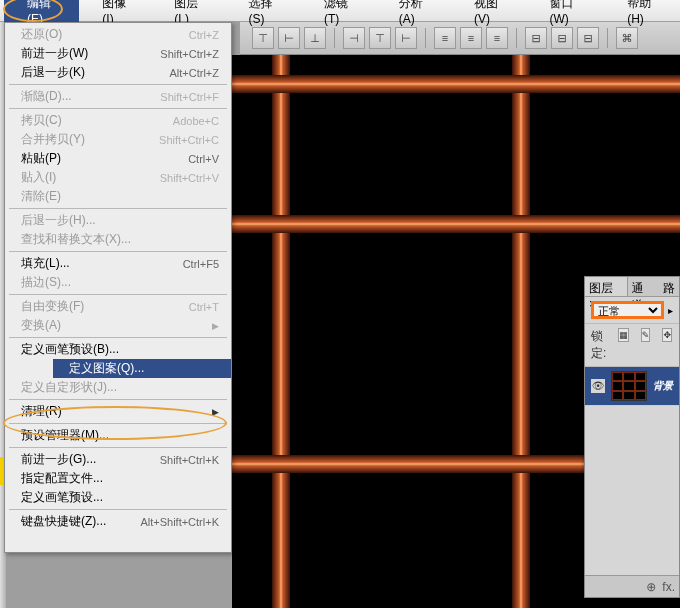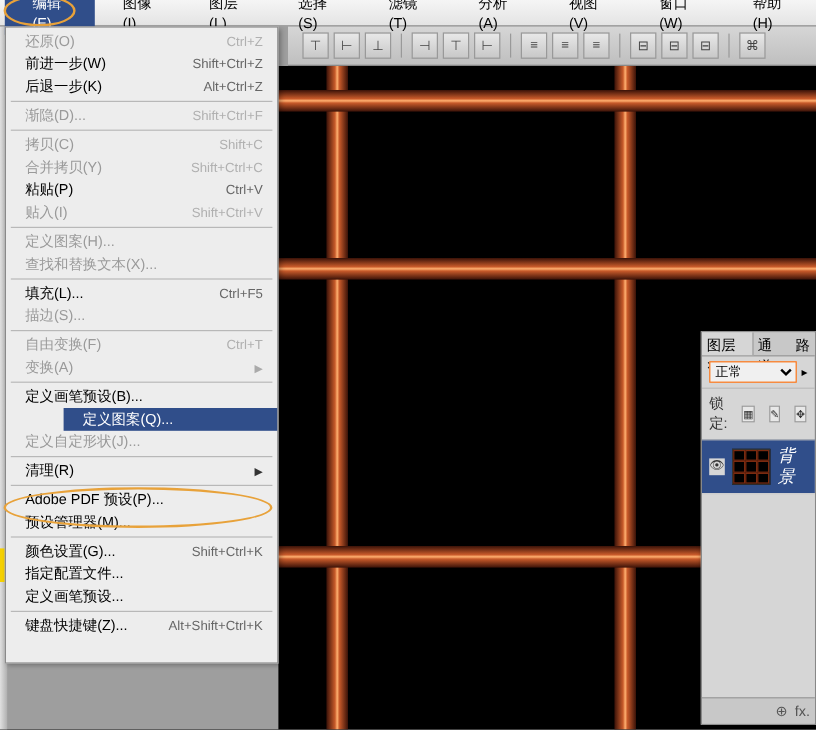--- a/index.html
+++ b/index.html
@@ -23,28 +23,28 @@
 .dropdown .ellipse2{position:absolute;left:-2px;top:383px;width:224px;height:34px;border:2px solid #e8a23a;border-radius:50%;pointer-events:none;}
 .canvas{position:absolute;left:232px;top:55px;right:0;bottom:0;background:#000;}
 .grid{position:absolute;inset:0;}
 .vbar{position:absolute;top:0;bottom:0;width:18px;background:linear-gradient(90deg,#3a1208,#c85a2a 40%,#ffb070 50%,#c85a2a 60%,#3a1208);}
 .hbar{position:absolute;left:0;right:0;height:18px;background:linear-gradient(#3a1208,#c85a2a 40%,#ffb070 50%,#c85a2a 60%,#3a1208);}
 .panel{position:absolute;right:0;top:276px;width:96px;background:#d6d6d6;border:1px solid #888;box-shadow:-1px 1px 3px rgba(0,0,0,.3);}
 .panel .tabs{display:flex;height:20px;background:#c8c8c8;border-bottom:1px solid #999;font-size:11px;}
 .panel .tabs span{padding:3px 4px;cursor:default;}
 .panel .tabs span.active{background:#d6d6d6;border-right:1px solid #999;}
 .panel .row{display:flex;align-items:center;padding:4px 6px;gap:4px;}
-.panel select{flex:1;font-size:11px;height:18px;background:#f0f0f0;border:1px solid #f97316;}
-.panel .lockrow{font-size:11px;color:#333;padding:4px 6px;border-top:1px solid #bbb;display:flex;align-items:center;gap:12px;}
+.panel select{flex:1;font-size:11px;height:18px;background:#f0f0f0;border:3px solid #f97316;}
+.panel .lockrow{font-size:11px;color:#333;padding:4px 6px;border-top:1px solid #bbb;display:flex;align-items:flex-start;gap:12px;}
 .panel .lockrow .ic{width:14px;height:14px;border:1px solid #999;background:#e8e8e8;font-size:9px;text-align:center;line-height:12px;}
 .panel .layer{display:flex;align-items:center;padding:4px 6px;gap:6px;border-top:1px solid #bbb;background:#304e8a;}
 .panel .layer .eye{width:14px;height:14px;background:#d6d6d6;text-align:center;font-size:10px;line-height:14px;color:#333;}
 .panel .layer .thumb{width:36px;height:30px;background:#000;border:1px solid #333;display:grid;grid-template-columns:repeat(3,1fr);grid-template-rows:repeat(3,1fr);}
 .panel .layer .thumb div{border:1px solid #7a2a10;}
-.panel .layer .lname{color:#fff;font-style:italic;font-size:14px;}
+.panel .layer .lname{color:#fff;font-style:italic;font-size:10px;font-weight:bold;}
 .panel .blank{height:170px;background:#d6d6d6;border-top:1px solid #ccc;}
 .panel .foot{height:22px;background:#c8c8c8;border-top:1px solid #999;display:flex;align-items:center;justify-content:flex-end;padding:0 4px;gap:6px;font-size:10px;color:#555;}
 .leftedge{position:absolute;left:0;top:22px;width:6px;bottom:0;background:linear-gradient(90deg,#e0e0e0,#b0b0b0);z-index:5;}
 .leftedge .y{position:absolute;left:0;top:435px;width:4px;height:28px;background:#f5d000;}
 </style>
 </head>
 <body>
 
 <div class="leftedge">
   <div class="y"></div>
@@ -98,37 +98,40 @@
       <span class="sc">Alt+Ctrl+Z</span>
     </div>
     <hr>
     <div class="item disabled">
       <span>渐隐(D)...</span>
       <span class="sc">Shift+Ctrl+F</span>
     </div>
     <hr>
     <div class="item disabled">
       <span>拷贝(C)</span>
-      <span class="sc">Shift+C</span>
+      <span class="sc">Adobe+C</span>
     </div>
     <div class="item disabled">
       <span>合并拷贝(Y)</span>
       <span class="sc">Shift+Ctrl+C</span>
     </div>
     <div class="item">
       <span>粘贴(P)</span>
       <span class="sc">Ctrl+V</span>
     </div>
     <div class="item disabled">
       <span>贴入(I)</span>
       <span class="sc">Shift+Ctrl+V</span>
     </div>
-    <hr>
-    <div class="item disabled">
-      <span>定义图案(H)...</span>
+    <div class="item disabled">
+      <span>清除(E)</span>
+    </div>
+    <hr>
+    <div class="item disabled">
+      <span>后退一步(H)...</span>
     </div>
     <div class="item disabled">
       <span>查找和替换文本(X)...</span>
     </div>
     <hr>
     <div class="item">
       <span>填充(L)...</span>
       <span class="sc">Ctrl+F5</span>
     </div>
     <div class="item disabled">
@@ -153,28 +156,25 @@
     <div class="item disabled">
       <span>定义自定形状(J)...</span>
     </div>
     <hr>
     <div class="item">
       <span>清理(R)</span>
       <span class="arrow">▶</span>
     </div>
     <hr>
     <div class="item">
-      <span>Adobe PDF 预设(P)...</span>
-    </div>
-    <div class="item">
       <span>预设管理器(M)...</span>
     </div>
     <hr>
     <div class="item">
-      <span>颜色设置(G)...</span>
+      <span>前进一步(G)...</span>
       <span class="sc">Shift+Ctrl+K</span>
     </div>
     <div class="item">
       <span>指定配置文件...</span>
     </div>
     <div class="item">
       <span>定义画笔预设...</span>
     </div>
     <hr>
     <div class="item">

